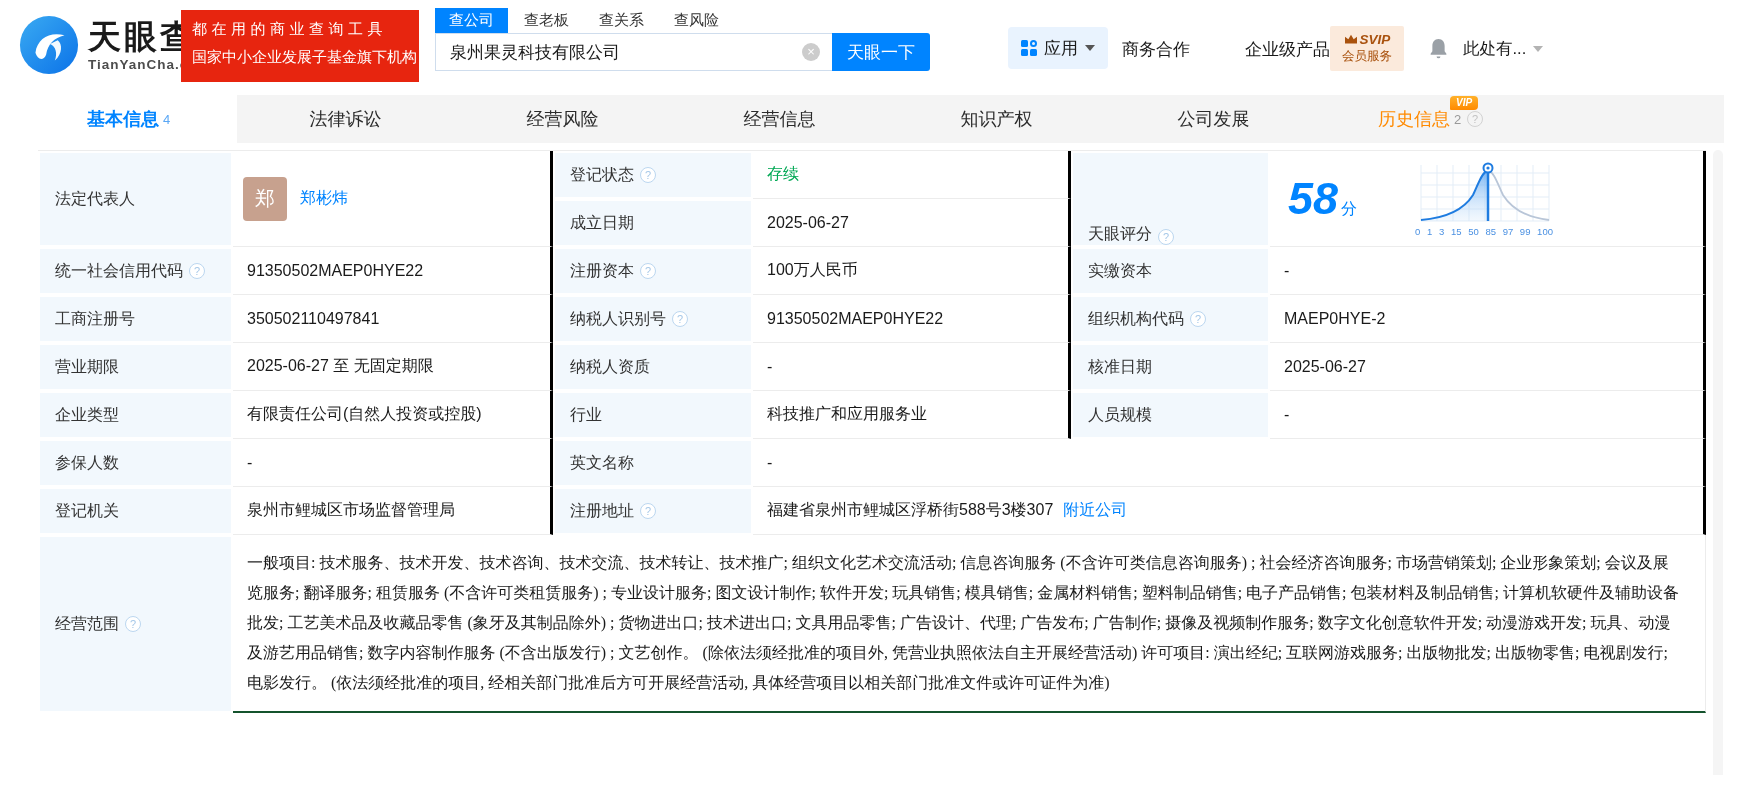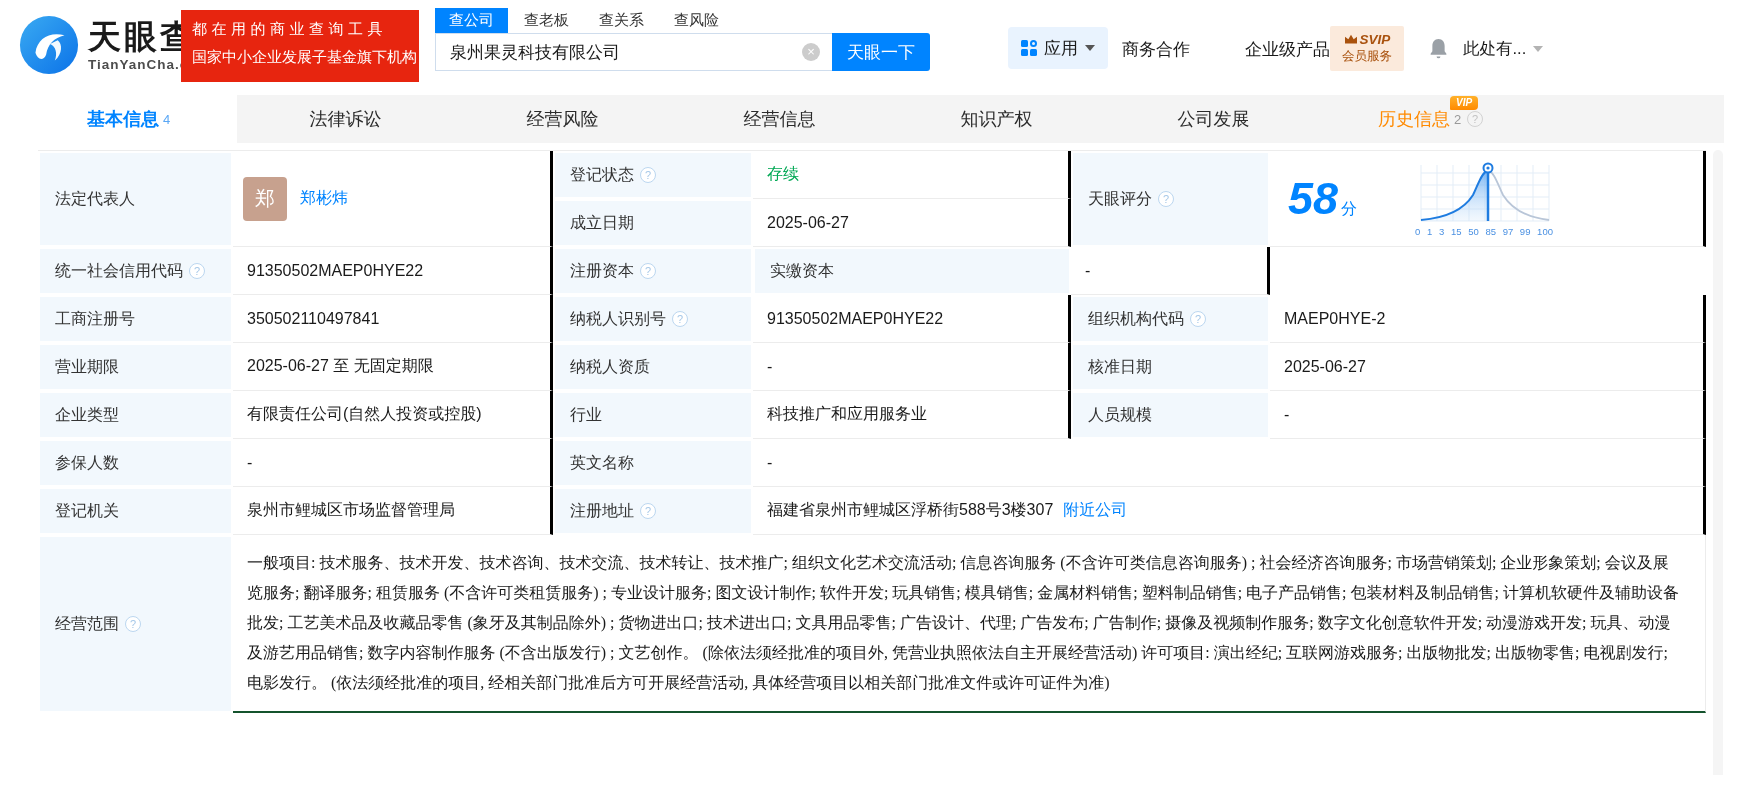--- a/index.html
+++ b/index.html
@@ -61,21 +61,21 @@
   
   .table { position:absolute; left:38px; top:150px; width:1668px; border-top:1px solid #ececec; font-size:16px; }
   .lc { background:#f2f8fd; border:2px solid #fff; display:flex; align-items:center; padding-left:15px; color:#333; }
   .vc { display:flex; align-items:center; padding:0 14px; border-bottom:1px solid #ececec; border-right:3px solid #000000; color:#1a1a1a; background:#fff; }
   .row { display:grid; grid-template-columns:195px 320px 200px 318px 199px 1fr; min-height:48px; }
   .r1 { display:flex; height:96px; }
   .r1 .colA-label { width:195px; } .r1 .colA-value { width:320px; }
   .r1 .midcol { width:518px; display:flex; flex-direction:column; }
   .r1 .subrow { display:flex; height:48px; }
   .r1 .subrow .lc { width:200px; } .r1 .subrow .vc { width:318px; }
-  .r1 .colC-label { width:199px; } .r1 .colC-value { flex:1; }
+  .r1 .colC-label { width:199px;align-items:flex-end; } .r1 .colC-value { flex:1; }
   .avatar { width:44px; height:44px; border-radius:4px; background:#c7a18e; color:#fff; font-size:20px; display:flex; align-items:center; justify-content:center; margin-right:13px; flex:none; }
   a.blue-link { color:#0084ff; text-decoration:none; cursor:pointer; }
   .green { color:#00a854; }
   .score-cell { gap:58px; }
   .score { display:flex; align-items:baseline; padding-left:4px; }
   .score-num { font-size:45px; font-weight:bold; color:#0084ff; line-height:1;font-style:italic; }
   .score-unit { font-size:16px; color:#0084ff; margin-left:3px; }
   .chart-box { display:flex; flex-direction:column; }
   .ticks { width:138px; display:flex; justify-content:space-between; font-size:9.5px; color:#4a90e2; margin-top:1px; }
   .scope-vc { grid-column:2 / 7; border-bottom:2px solid #14532d; border-right:1px solid #ececec; padding:13px 22px 13px 14px; line-height:30px; color:#1a1a1a; background:#fff;font-family:Liberation Serif, serif; }
@@ -280,20 +280,21 @@
     <div class="row">
       <div class="lc">
         <span>统一社会信用代码</span>
         <span class="help">?</span>
       </div>
       <div class="vc">91350502MAEP0HYE22</div>
       <div class="lc">
         <span>注册资本</span>
         <span class="help">?</span>
       </div>
+      <div class="vc">100万人民币</div>
       <div class="lc">
         <span>实缴资本</span>
       </div>
       <div class="vc">-</div>
     </div>
 
     <div class="row">
       <div class="lc">
         <span>工商注册号</span>
       </div>

